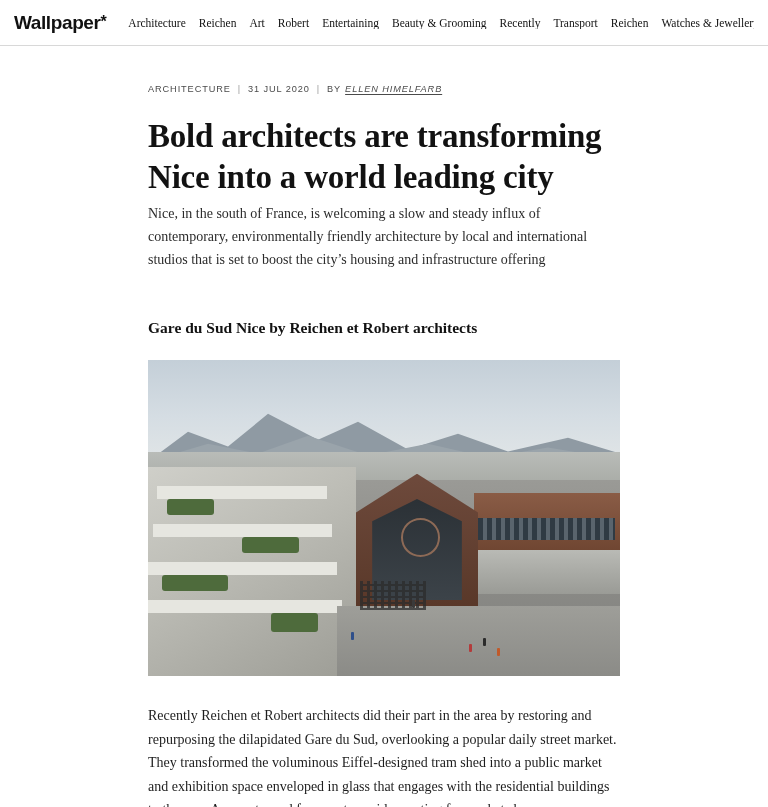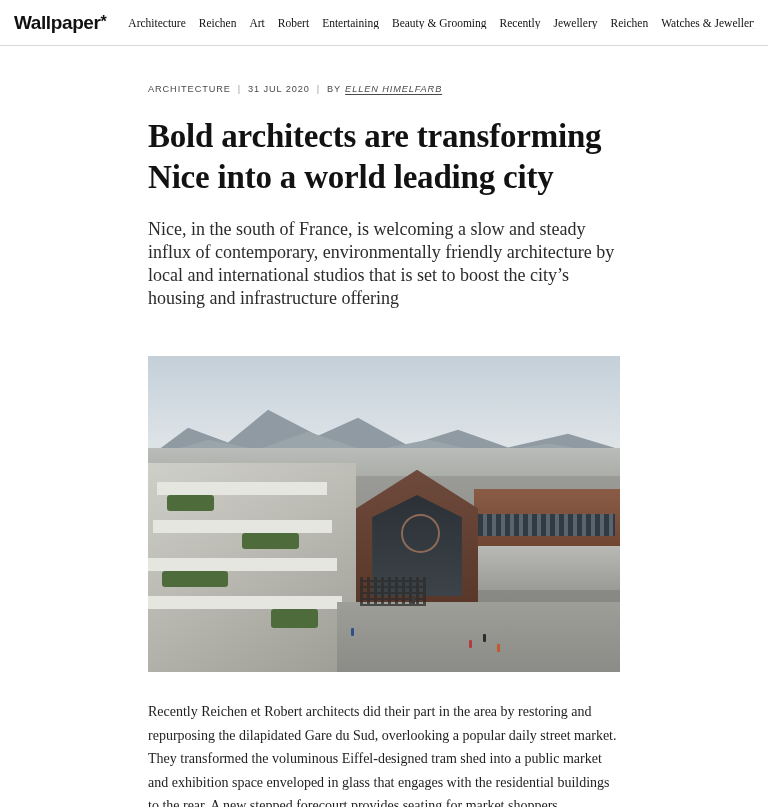--- a/index.html
+++ b/index.html
@@ -90,27 +90,27 @@
     cursor: pointer;
     font-style: italic;
   }
 
   h1.headline {
     font-family: "Liberation Serif", serif;
     font-weight: bold;
     font-size: 33px;
     line-height: 41px;
     letter-spacing: -0.2px;
-    margin: 0 0 20px 0;
+    margin: 0 0 4px 0;
     color: #121212;
   }
 
   .standfirst {
     font-family: "Liberation Serif", serif;
-    font-size: 18px;
+    font-size: 14px;
     line-height: 23px;
     color: #2b2b2b;
     margin: 0 0 46px 0;
   }
 
   h2.section-title {
     font-family: "Liberation Serif", serif;
     font-weight: bold;
     font-size: 15.5px;
     line-height: 22px;
@@ -210,21 +210,21 @@
     <span>Wallpaper</span><span class="star">*</span>
   </div>
   <nav class="nav">
     <a class="nav-item">Architecture</a>
     <a class="nav-item">Reichen</a>
     <a class="nav-item">Art</a>
     <a class="nav-item">Robert</a>
     <a class="nav-item">Entertaining</a>
     <a class="nav-item">Beauty &amp; Grooming</a>
     <a class="nav-item">Recently</a>
-    <a class="nav-item">Jewellery</a>
+    <a class="nav-item">Transport</a>
     <a class="nav-item">Reichen</a>
     <a class="nav-item">Watches &amp; Jewellery</a>
 
   </nav>
 </div>
 
 <article class="article">
 
   <div class="meta">
     <span>ARCHITECTURE</span>
@@ -233,20 +233,21 @@
     <span class="sep">|</span>
     <span>BY</span>
     <span style="width:4px"></span>
     <span class="author">ELLEN HIMELFARB</span>
   </div>
 
   <h1 class="headline">Bold architects are transforming Nice into a world leading city</h1>
 
   <p class="standfirst">Nice, in the south of France, is welcoming a slow and steady influx of contemporary, environmentally friendly architecture by local and international studios that is set to boost the city’s housing and infrastructure offering</p>
 
+  <h2 class="section-title">Gare du Sud Nice by Reichen et Robert architects</h2>
 
   <figure class="photo" style="margin:0 0 28px 0;">
     <div class="sky"></div>
     <svg class="mountains" viewBox="0 0 472 70" preserveAspectRatio="none">
       <polygon points="0,70 40,40 80,55 120,22 170,48 210,30 260,58 310,42 360,60 420,46 472,62 472,70" fill="#8f9aa3"></polygon>
       <polygon points="0,70 60,52 110,62 160,44 220,64 280,52 340,66 400,56 472,68 472,70" fill="#9aa4ab"></polygon>
     </svg>
     <div class="city-strip"></div>
     <div class="ground"></div>
 

